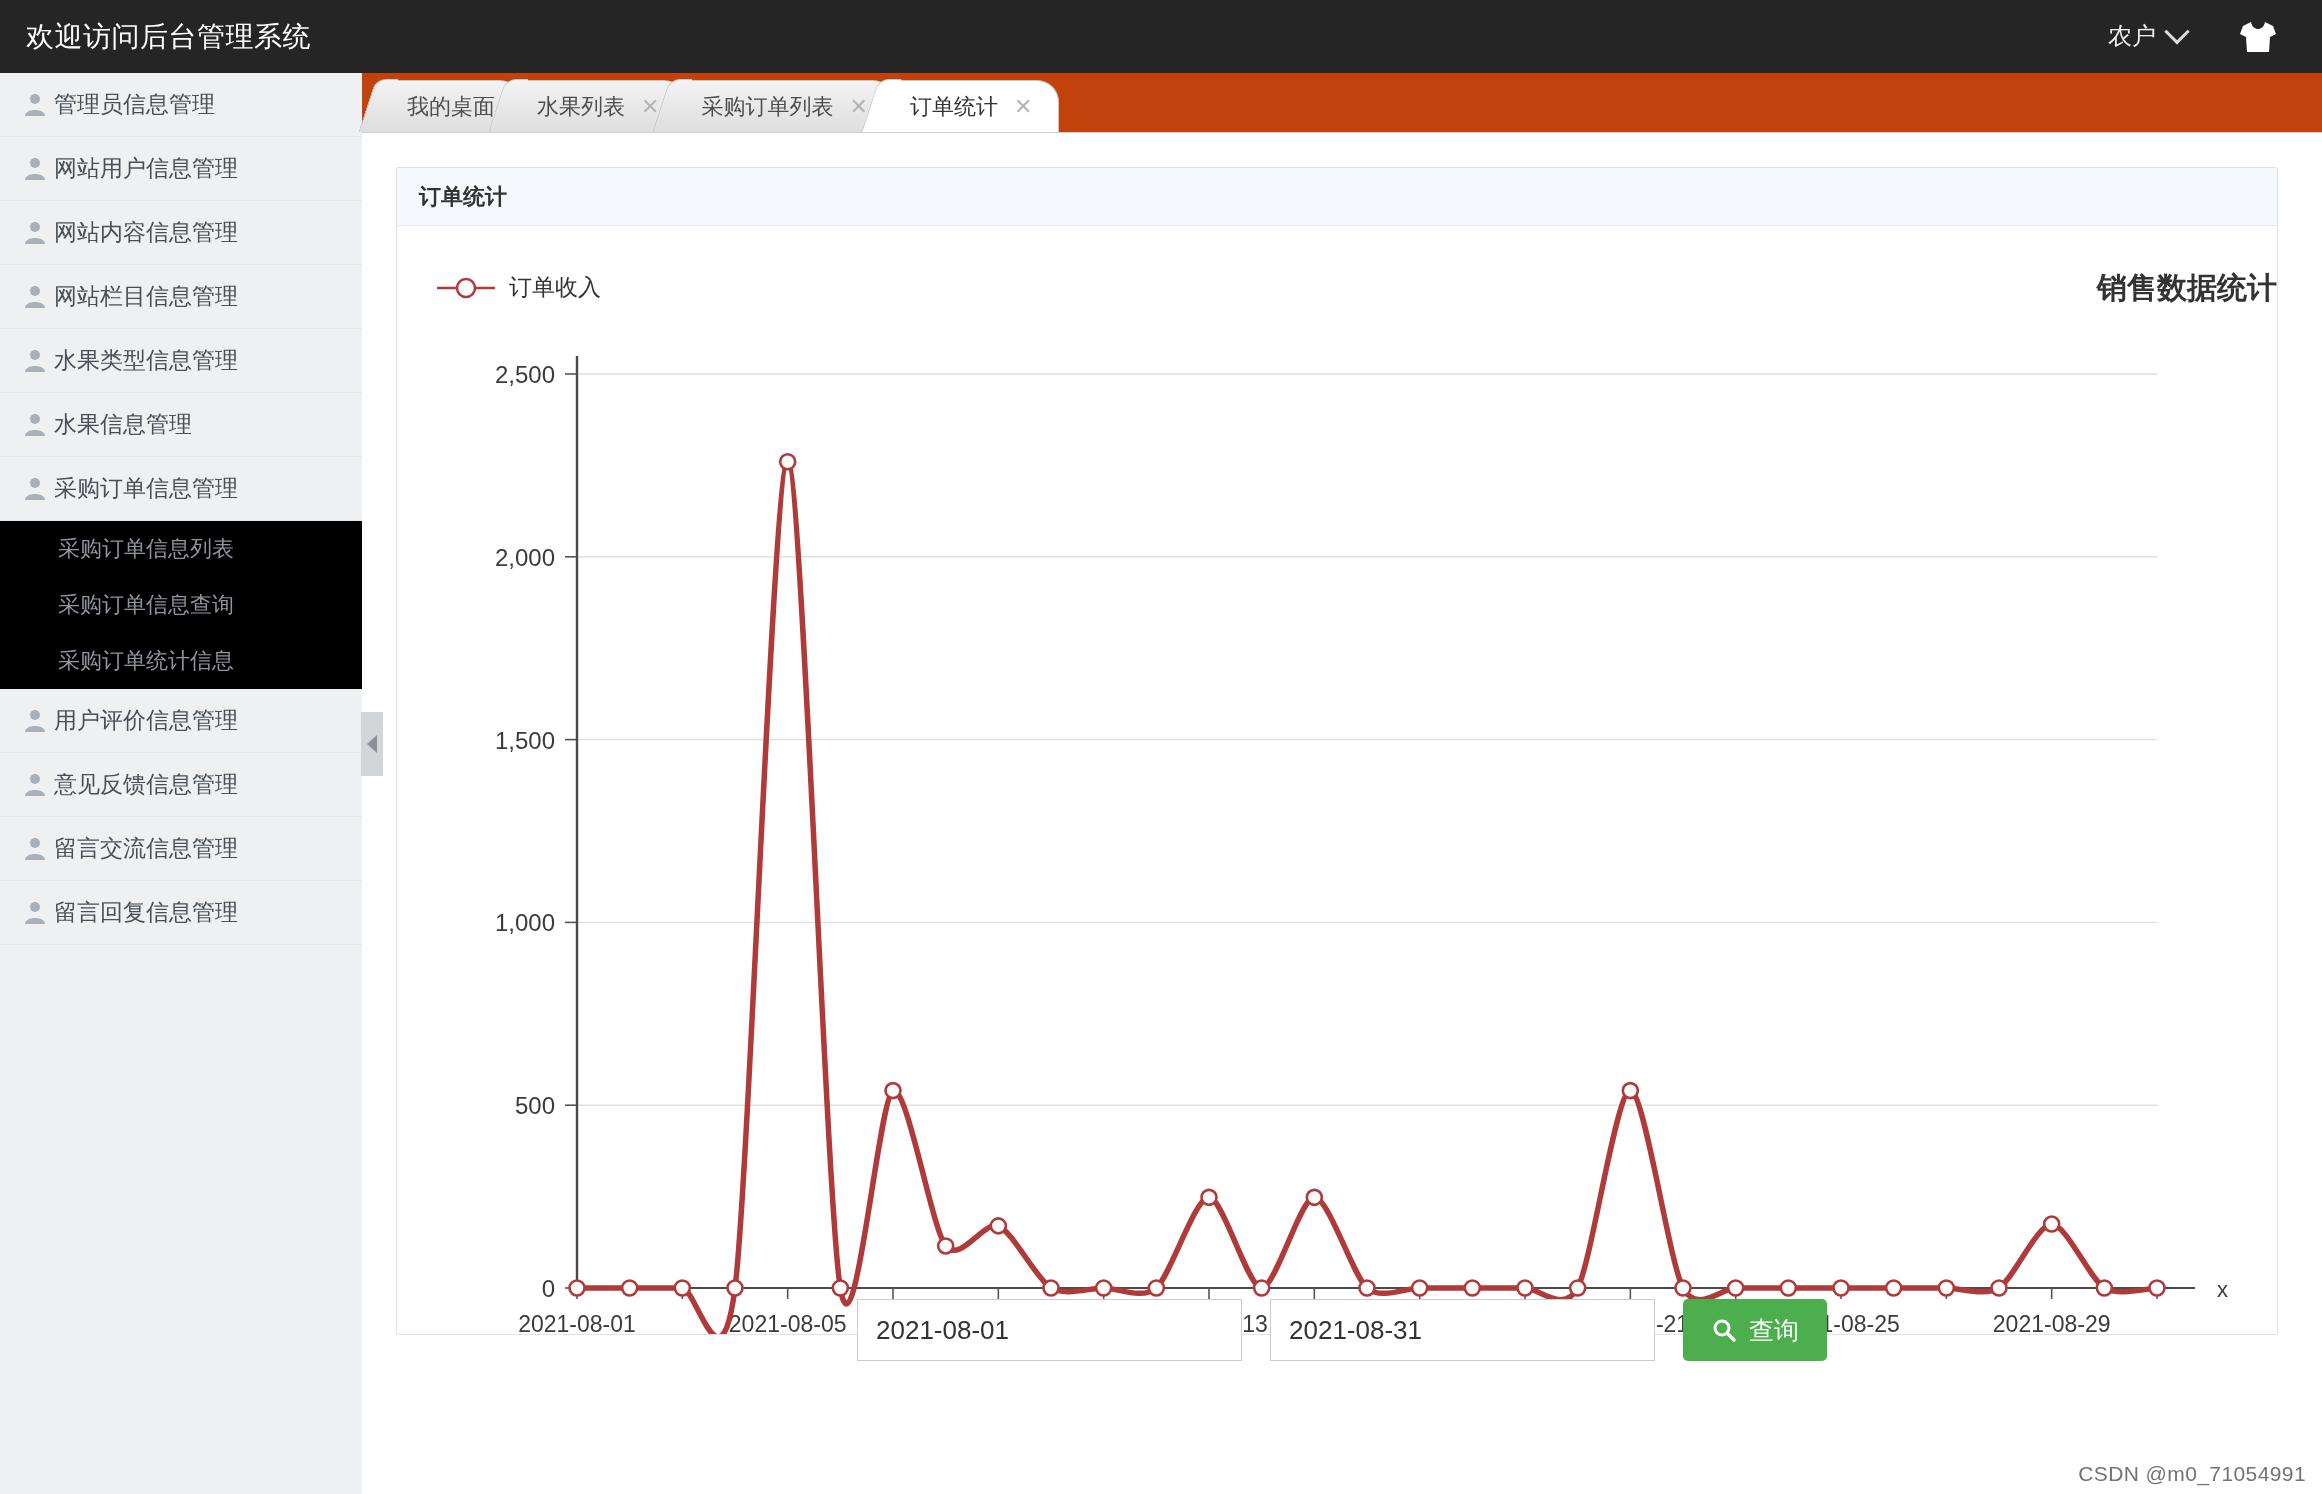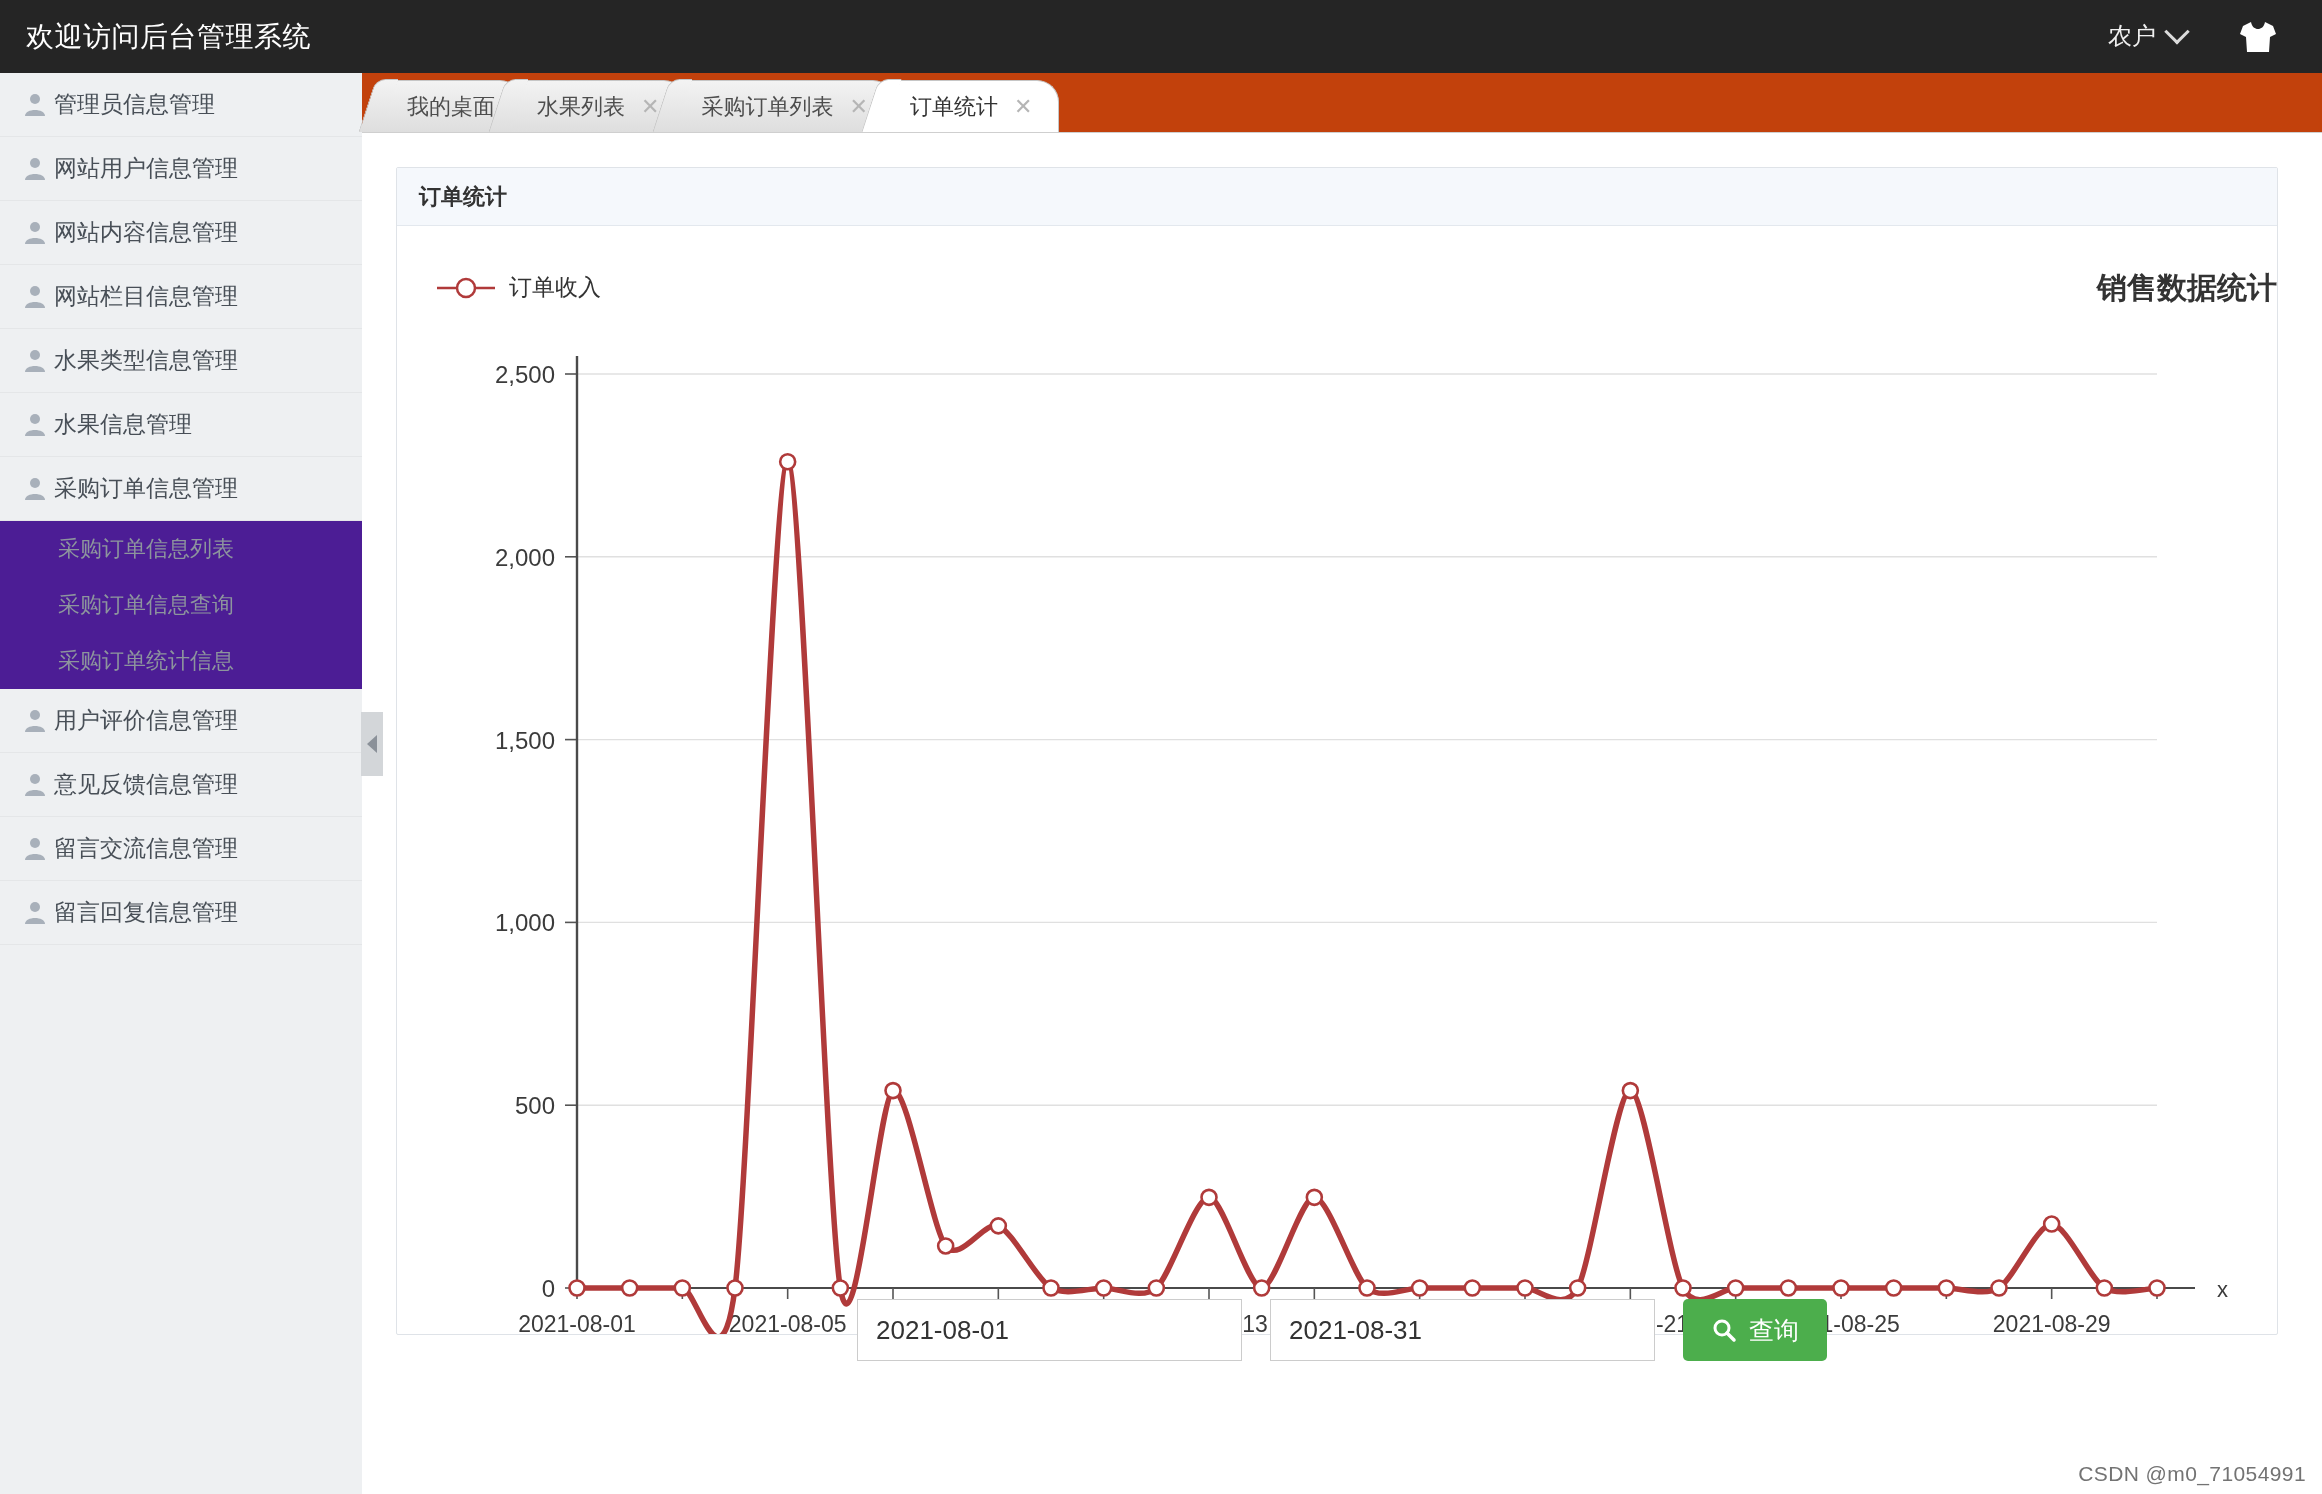--- a/index.html
+++ b/index.html
@@ -36,21 +36,21 @@
   }
   .menu-item .label { flex: 1; }
   .menu-item.open { background: #eef0f2; }
   .user-icon { width: 26px; height: 26px; margin-right: 6px; flex: 0 0 26px; }
   .chev {
     width: 15px; height: 15px; border-right: 2.5px solid #9aa1a9;
     border-bottom: 2.5px solid #9aa1a9; transform: rotate(45deg);
     margin-bottom: 6px; flex: 0 0 auto;
   }
   .chev.up { transform: rotate(-135deg); margin-bottom: 0; margin-top: 6px; }
-  .submenu { background: #4c1d95; }
+  .submenu { background: #000000; }
   .sub-item {
     height: 56px; display: flex; align-items: center; padding-left: 58px;
     color: #8d959d; font-size: 22px; cursor: pointer;
   }
 
   
   .collapse-handle {
     position: absolute; left: 361px; top: 712px; width: 22px; height: 64px;
     background: #d3d6d9; border-radius: 0 0 0 0;
     display: flex; align-items: center; justify-content: center;

